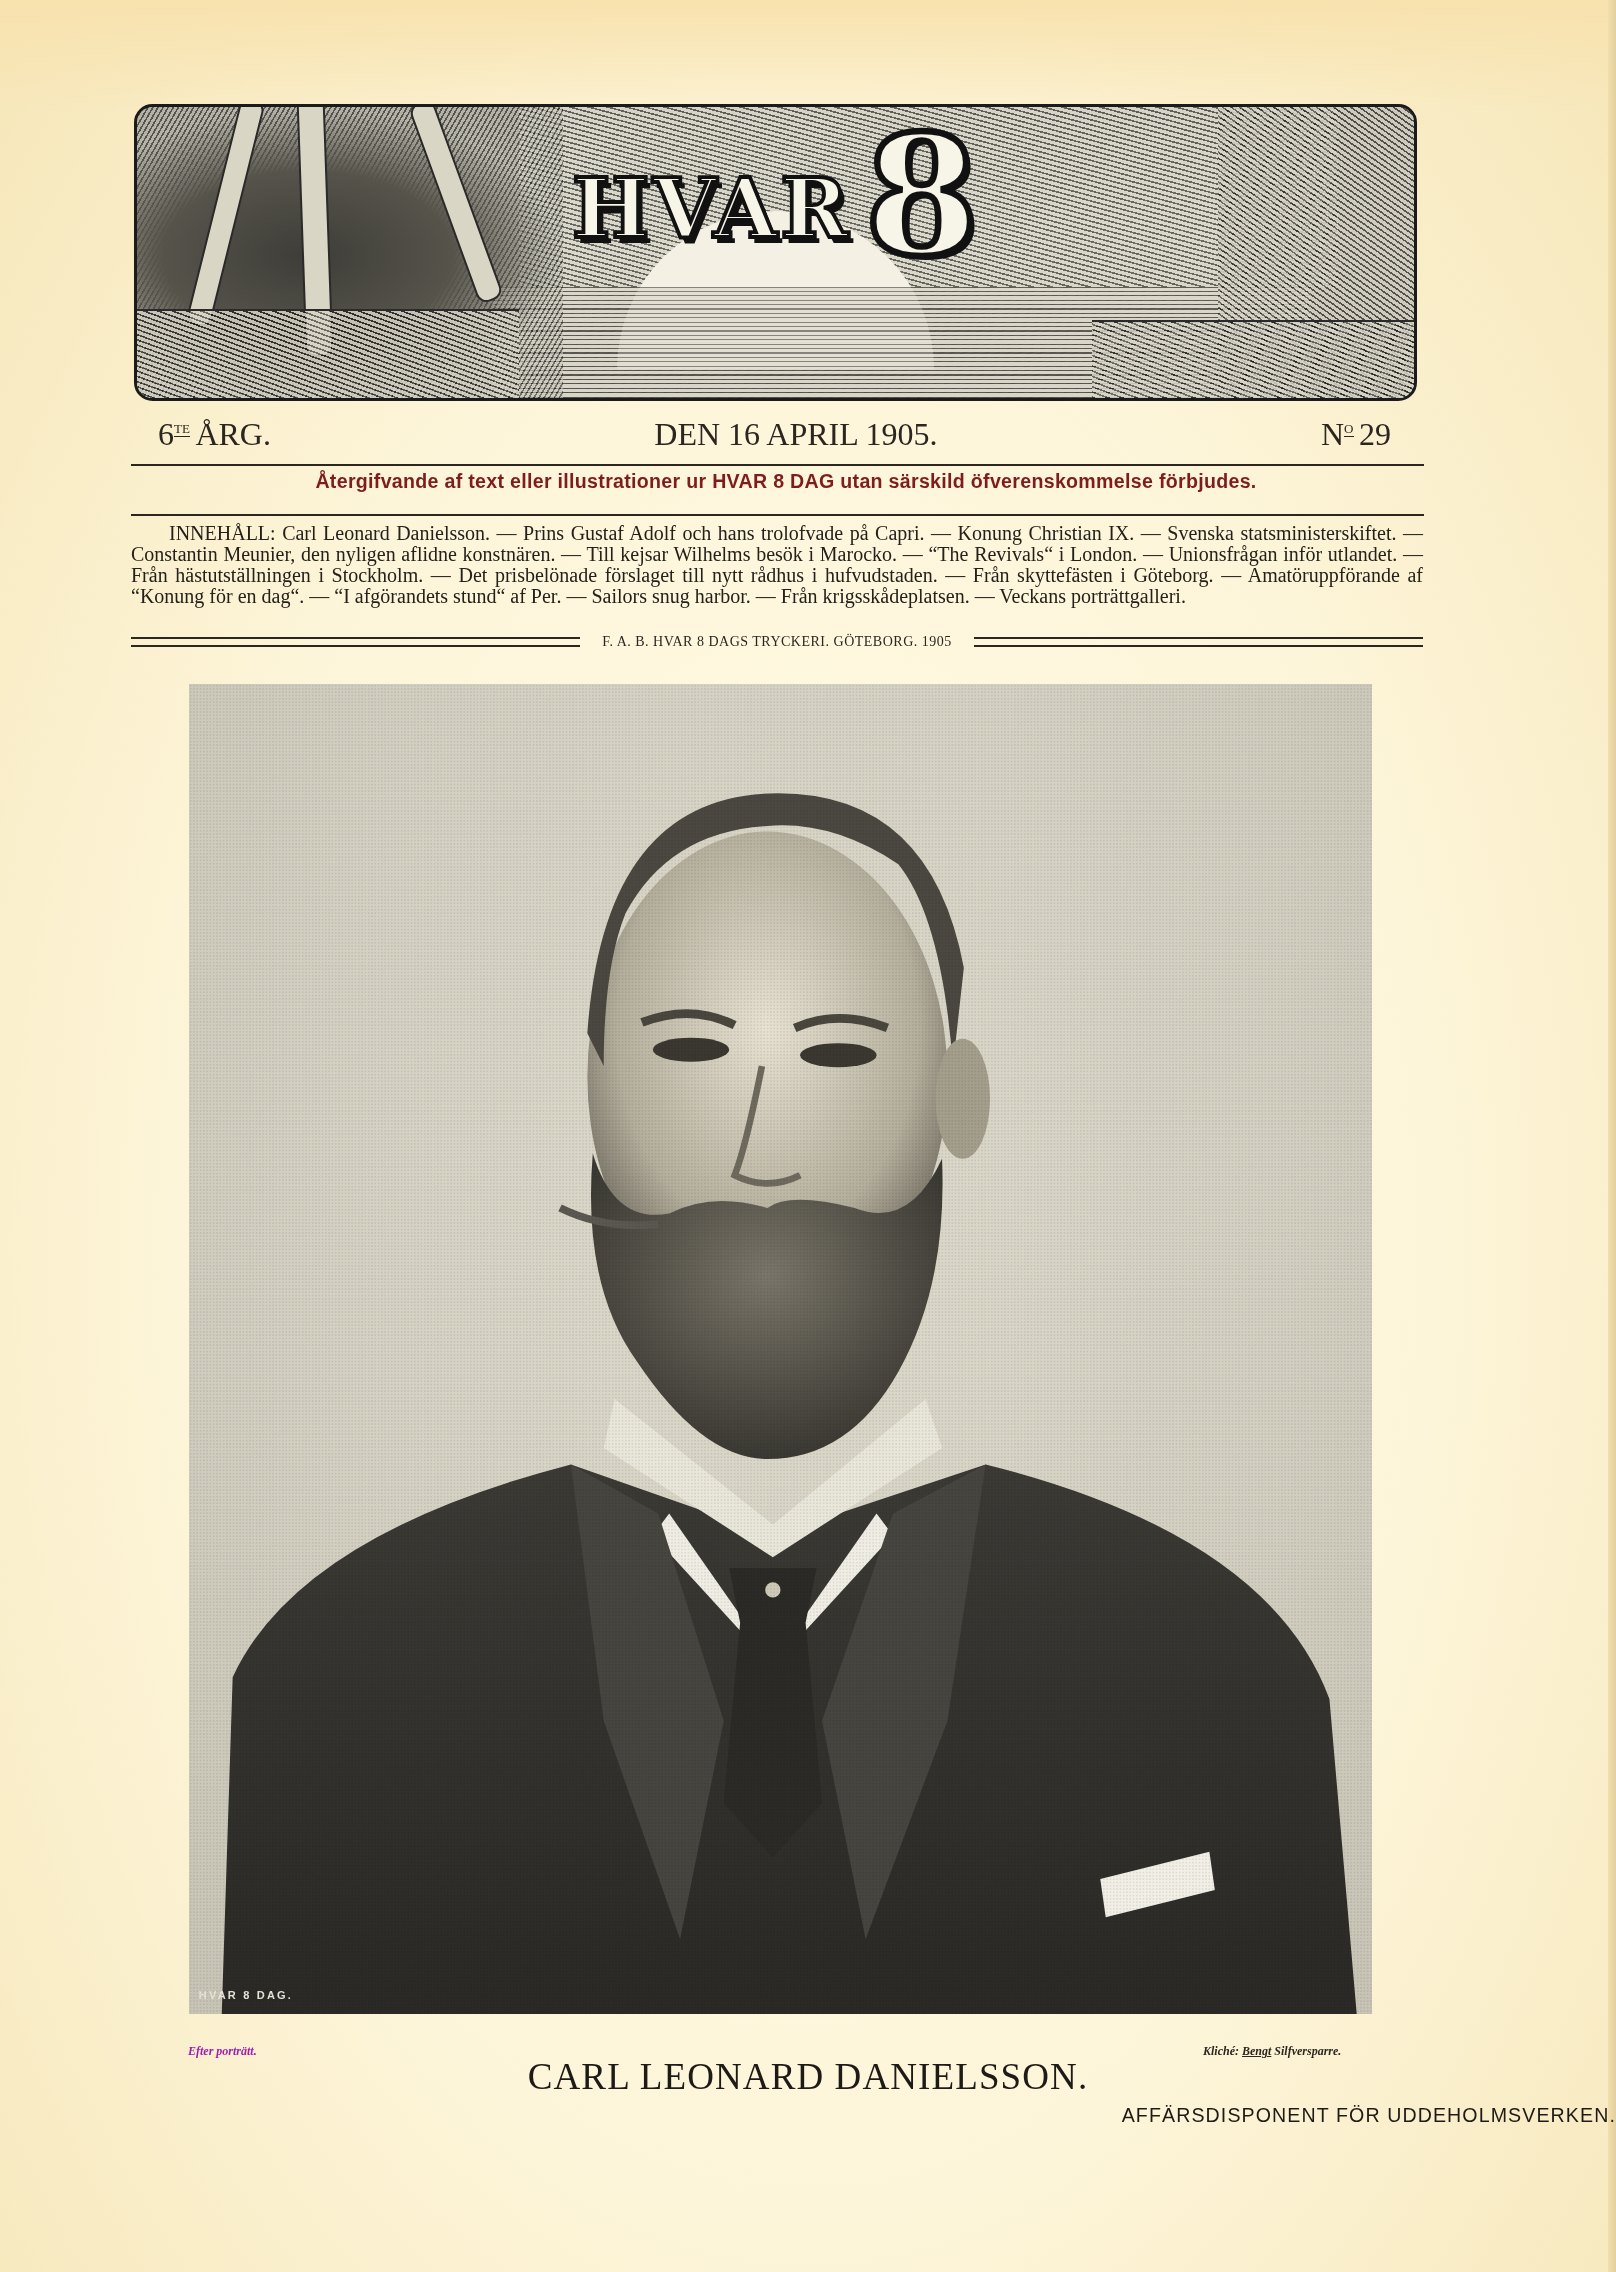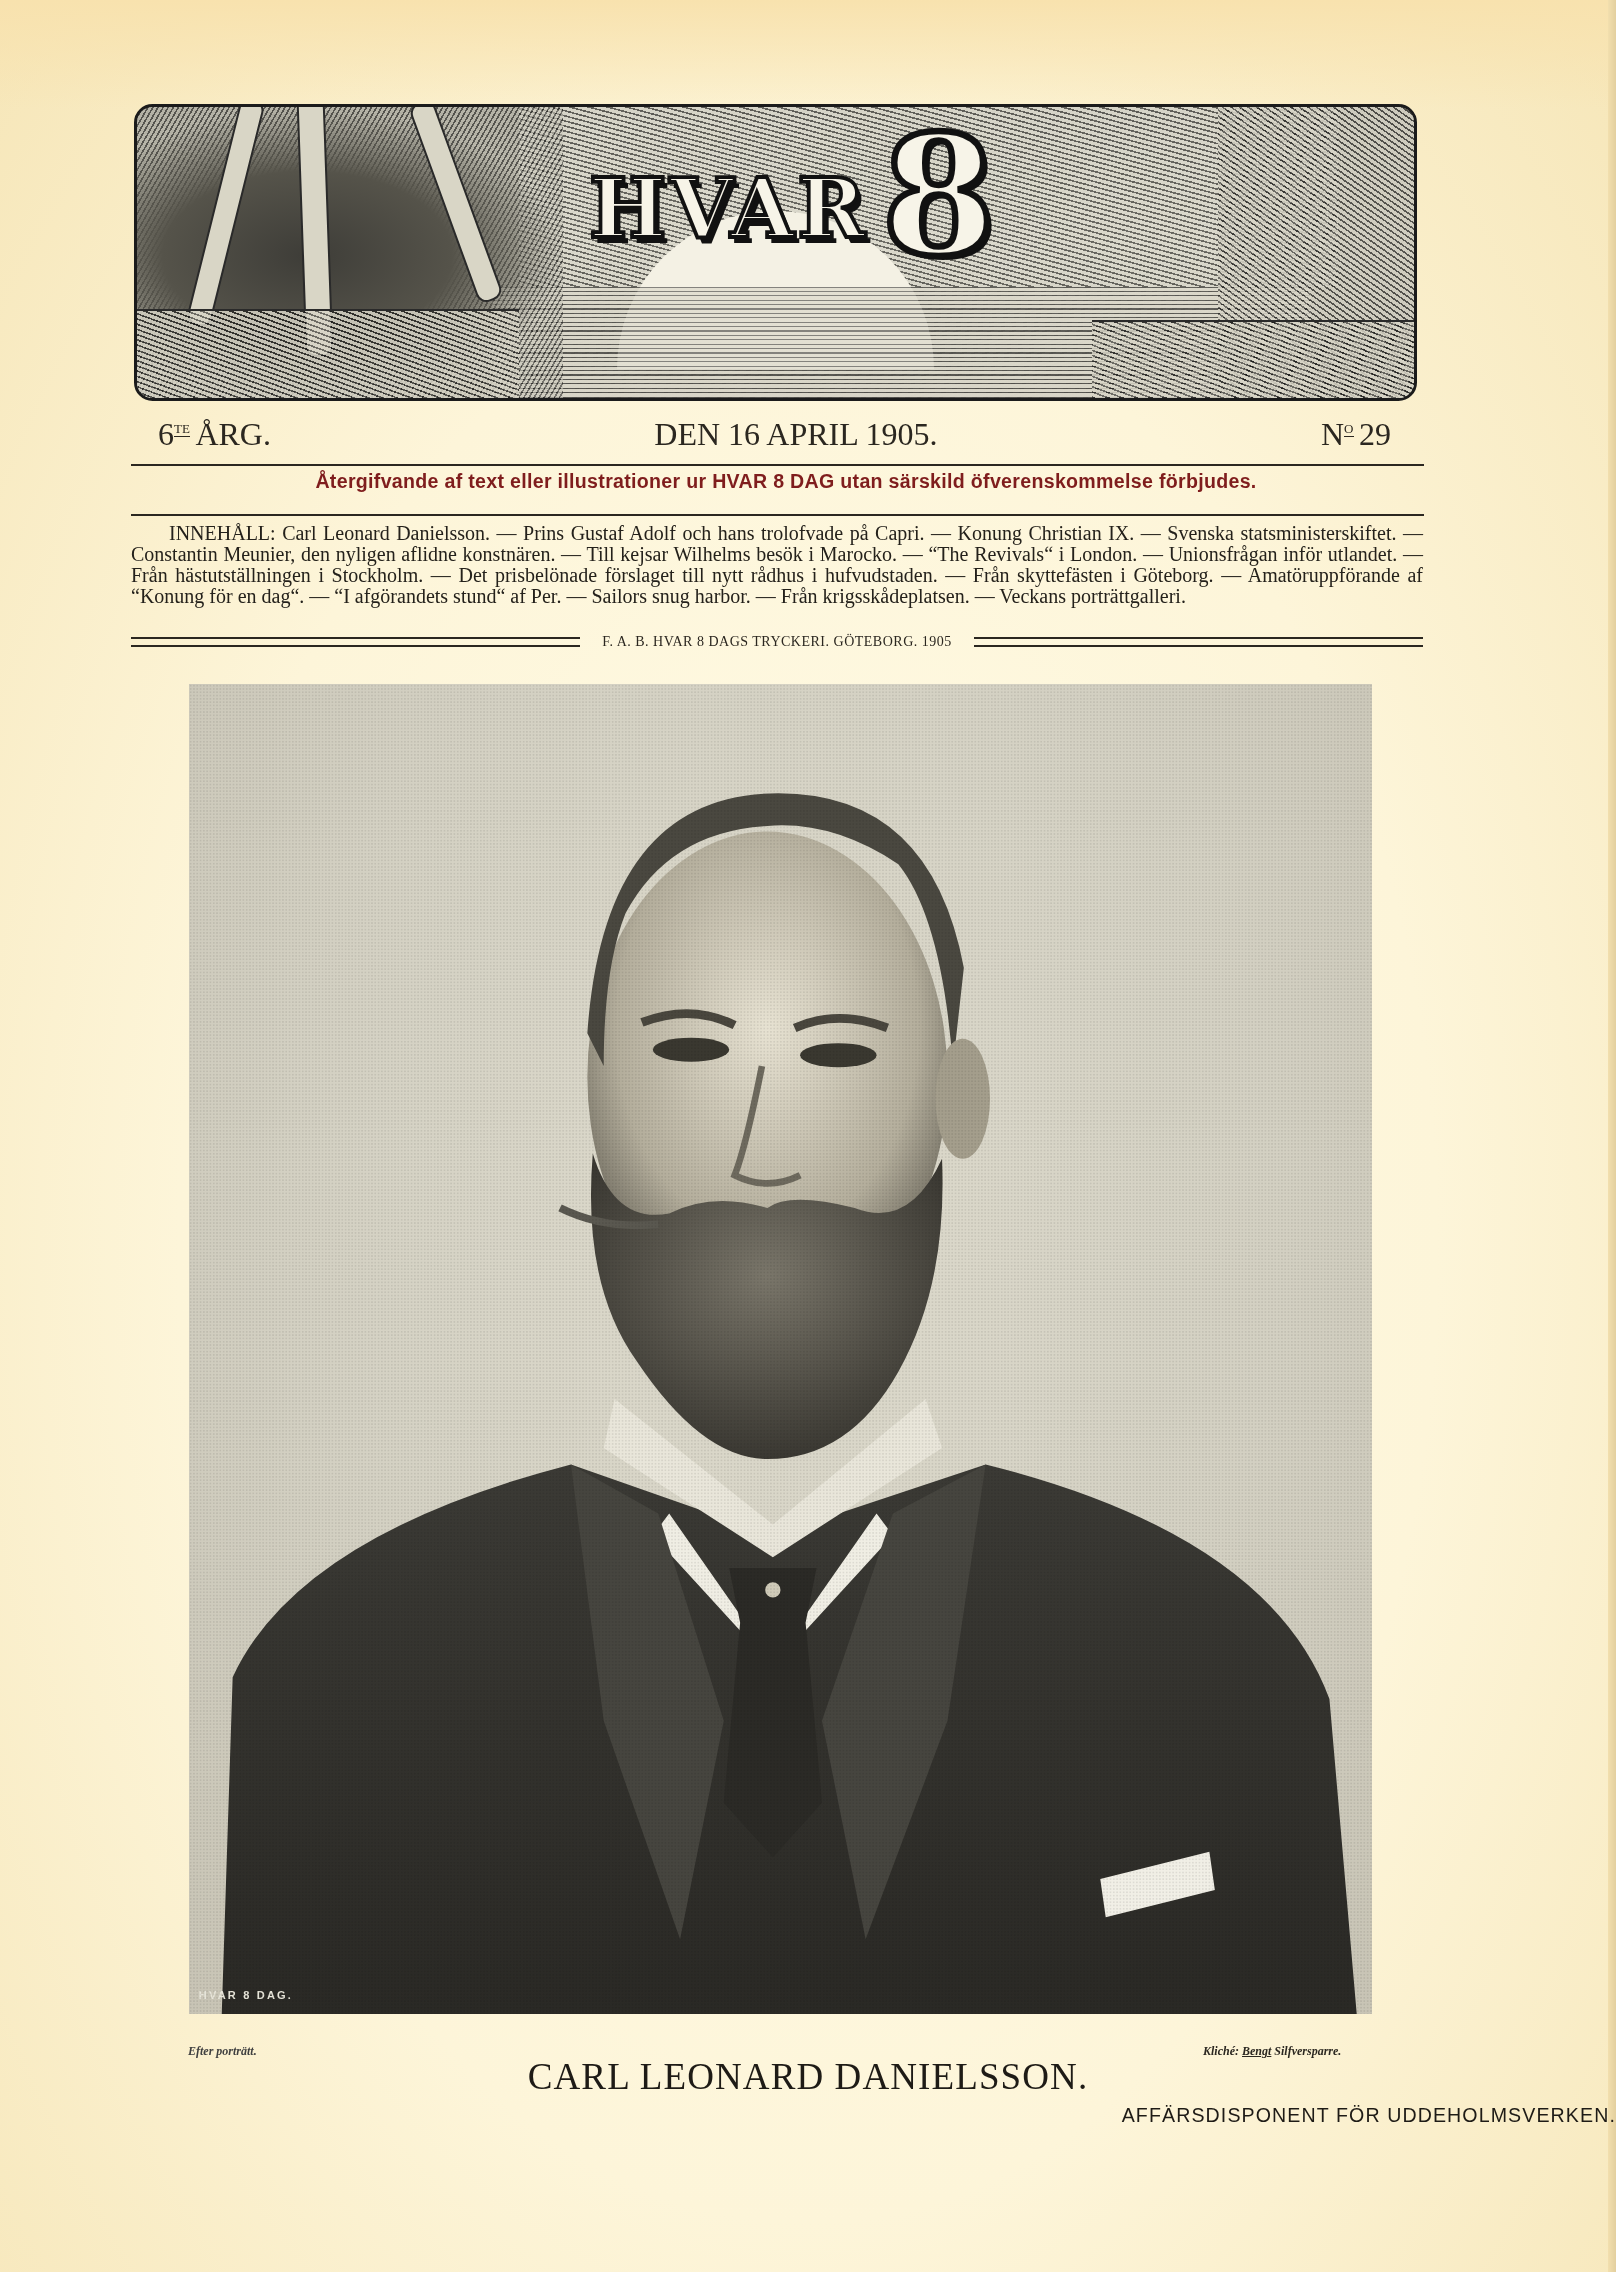--- a/index.html
+++ b/index.html
@@ -58,23 +58,23 @@
       position: absolute; right: 0; top: 0; width: 196px; height: 297px;
       background:
         repeating-linear-gradient(35deg, rgba(20,20,20,0.55) 0 1.6px, rgba(215,212,198,0.85) 1.6px 4.9px);
     }
     .mh-rock-bottom {
       position: absolute; bottom: 0; background:
         repeating-linear-gradient(20deg, rgba(20,20,20,0.55) 0 1.6px, rgba(215,212,198,0.85) 1.6px 4.9px);
       border-top: 2.2px solid #2a2a2a;
     }
     .mh-title {
-      position: absolute; top: 38px; left: 8px; width: 100%;
+      position: absolute; top: 38px; left: 0; width: 100%;
       display: flex; justify-content: center; align-items: center; gap: 13px;
-      font-family: "DejaVu Serif", serif; font-weight: bold; padding-left: 9px;
+      font-family: "DejaVu Serif", serif; font-weight: bold;
     }
     .mh-word {
       font-size: 82px; letter-spacing: 3.3px; color: #f7f4e8;
       -webkit-text-stroke: 3.8px #111;
       text-shadow: 4.4px 5.5px 0 #111;
       line-height: 1;
     }
     .mh-eight {
       font-size: 164px; color: #f7f4e8; line-height: 0.9;
       -webkit-text-stroke: 6.5px #111;
@@ -134,21 +134,21 @@
     .credit-watermark {
       position: absolute; left: 9.8px; bottom: 13px;
       font-family: "Liberation Sans", sans-serif; font-size: 11px; letter-spacing: 2.2px;
       color: #e8e6da; font-weight: bold;
     }
 
     
     .credit-left {
       position: absolute; left: 188px; top: 2044px;
       font-family: "Liberation Serif", serif; font-style: italic; font-weight: bold;
-      font-size: 12px; color: #404040;
+      font-size: 12px; color: #a21caf;
     }
     .credit-right {
       position: absolute; left: 1203px; top: 2044px;
       font-family: "Liberation Serif", serif; font-style: italic; font-weight: bold;
       font-size: 12px; color: #2b2720; text-align: right;
     }
     .credit-right .u { text-decoration: underline; }
     .caption-name {
       position: absolute; left: 0; width: 1616px; top: 2055px; text-align: center;
       font-family: "Liberation Serif", serif; font-size: 37px; letter-spacing: 1.1px; color: #1e1b16;

